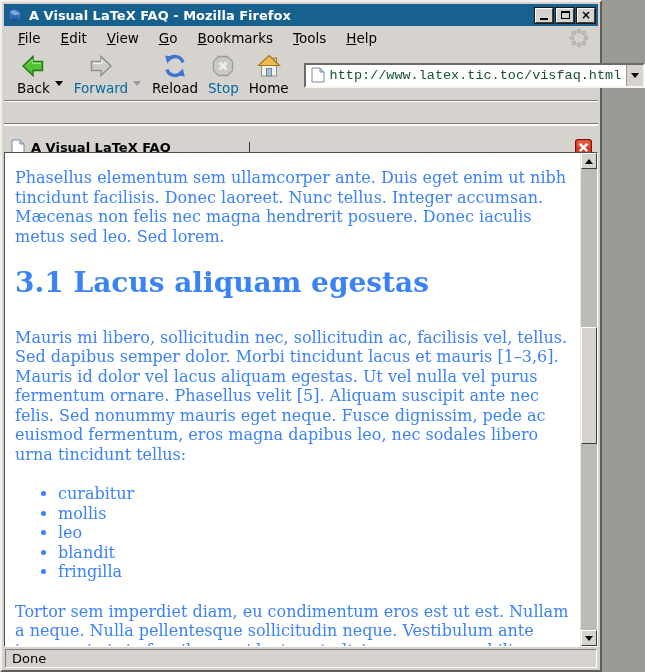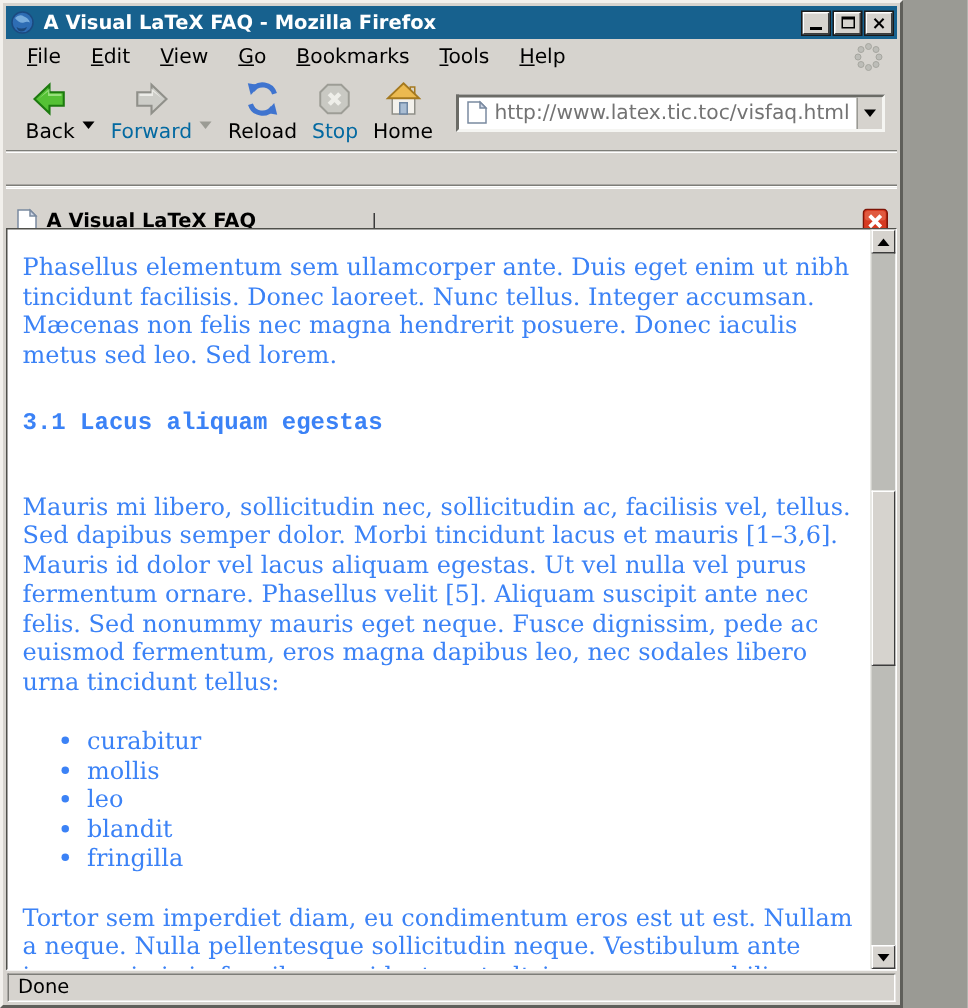--- a/index.html
+++ b/index.html
@@ -67,21 +67,21 @@
     border-top: 5px solid #000; margin: 20px 6px 0 0;
   }
   .drop-arrow.disabled { border-top-color: #9b9b94; }
 
   .urlbar {
     flex: 1; height: 25px; margin: 0 4px 0 10px;
     background: #fff; border: 2px solid;
     border-color: #6b6b66 #f5f5f2 #f5f5f2 #6b6b66;
     display: flex; align-items: center; gap: 5px; padding-left: 5px;
   }
-  .url-text { flex: 1; font-size: 13.5px; color: #737373; white-space: nowrap; overflow: hidden; }
+  .url-text { flex: 1; font-size: 13.5px; color: #14532d; white-space: nowrap; overflow: hidden; font-family: Liberation Mono, monospace; }
   .url-drop {
     width: 17px; align-self: stretch; background: #d6d3ce;
     border-left: 1px solid #9a9a94;
     display: flex; align-items: center; justify-content: center; cursor: default;
   }
   .tri-down { width: 0; height: 0; border: 4px solid transparent; border-top: 5px solid #000; margin-top: 4px; }
 
   .groove { height: 2px; border-top: 1px solid #7d7d78; border-bottom: 1px solid #ffffff; flex: 0 0 auto; }
 
   
@@ -109,21 +109,21 @@
     border: 1px solid; border-color: #4f4f4a #fff #fff #4f4f4a;
     background: #fff; display: flex; overflow: hidden;
   }
   .page {
     flex: 1; overflow: hidden; padding: 0 6px 0 10px;
     font-family: "DejaVu Serif", "Liberation Serif", serif;
     font-size: 16px; line-height: 19.5px; color: #3b82f6;
   }
   .page p { margin: 19px 0; }
   .page p.first { margin-top: 15px; }
-  .page h2 { font-size: 16px; font-weight: bold; margin: 27px 0 35px; font-family: Liberation Mono, monospace; }
+  .page h2 { font-size: 28px; font-weight: bold; margin: 27px 0 35px; }
   .page ul { margin: 20px 0; padding-left: 43px; }
   .page li { line-height: 19.5px; }
 
   
   .scrollbar {
     width: 17px; flex: 0 0 auto; background: #bcbcb7;
     position: relative; border-left: 1px solid #e8e8e4;
   }
   .sb-btn {
     position: absolute; left: 0; width: 16px; height: 16px;

